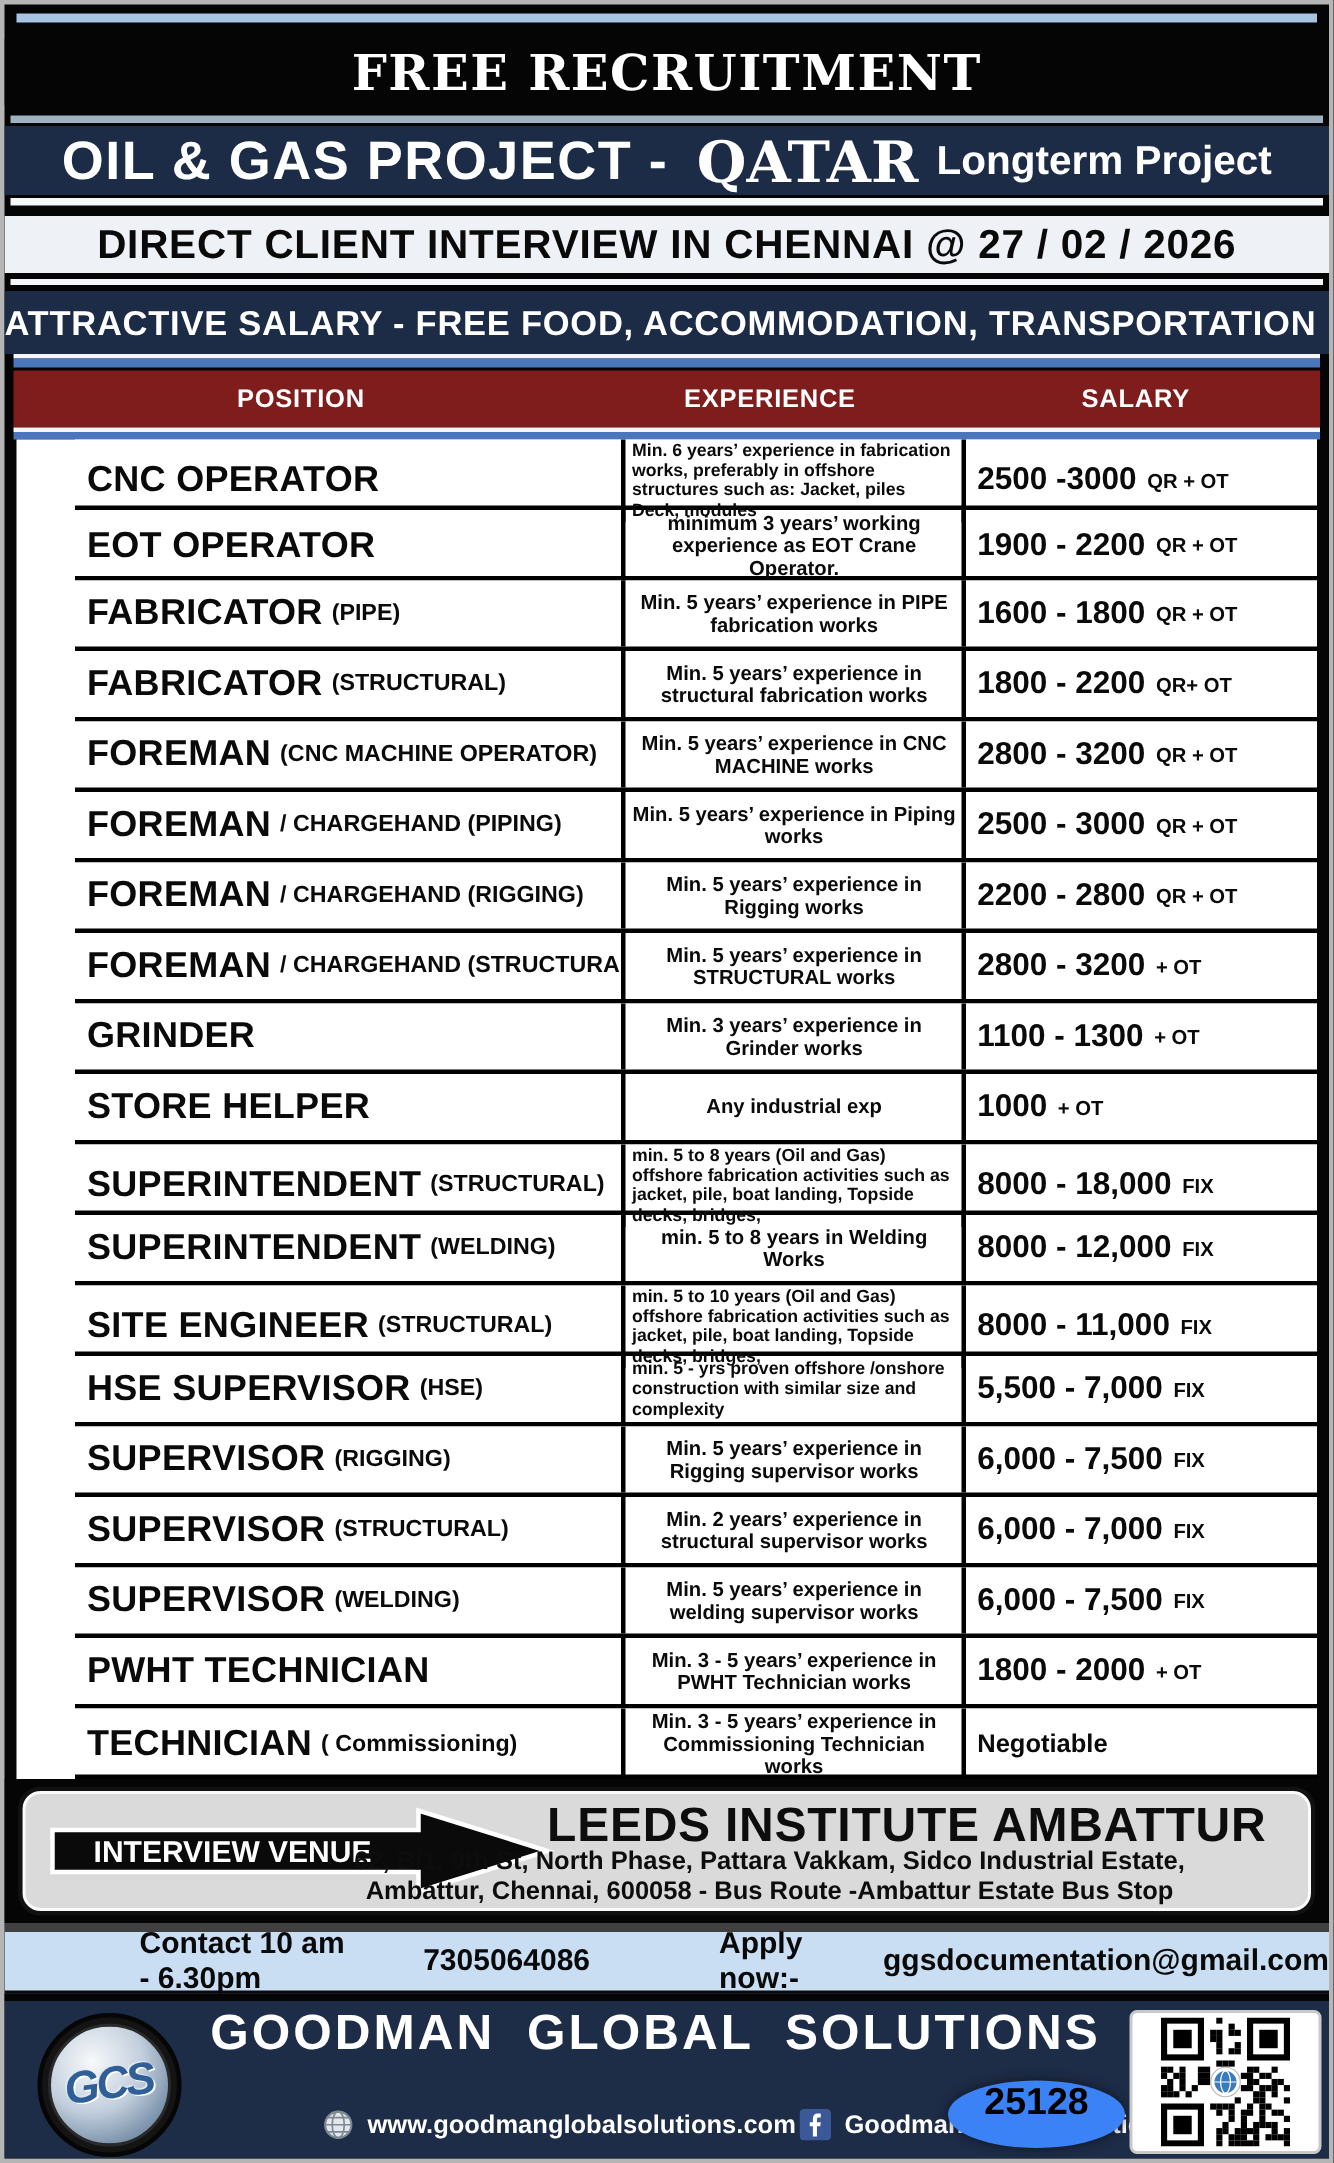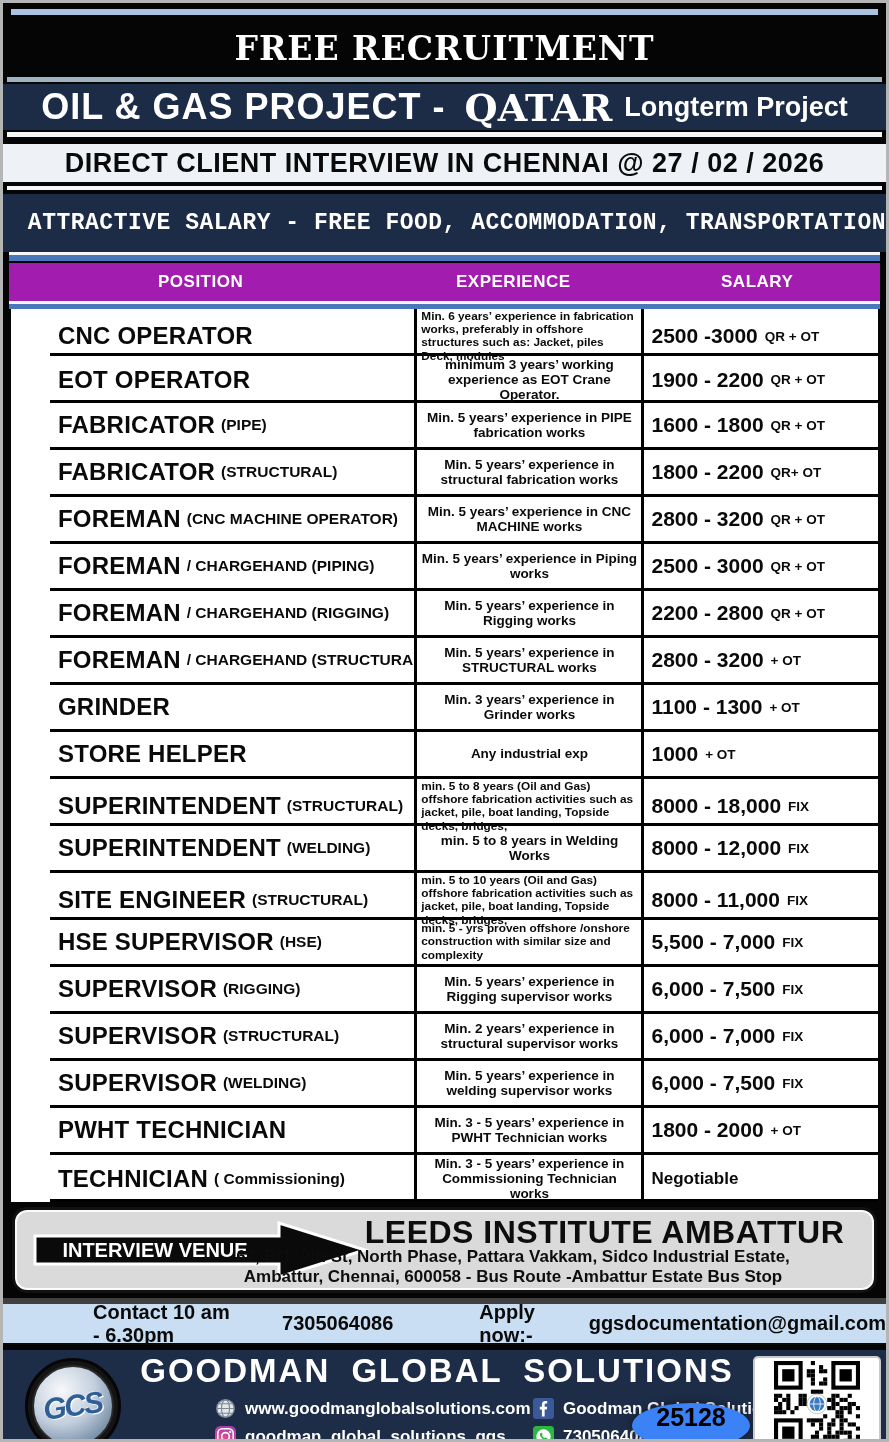--- a/index.html
+++ b/index.html
@@ -20,24 +20,24 @@
   .stripe-b6{height:6px;background:#4a77bb;margin:0 6px;}
   .stripe-b5{height:5px;background:#4a77bb;margin:0 6px;}
   .band-free{height:44px;display:flex;align-items:center;justify-content:center;background:#050505;}
   .band-free span{font-family:"DejaVu Serif",serif;font-weight:700;font-size:33px;color:#fff;letter-spacing:1px;}
   .band-project{height:46px;background:#1c2b46;display:flex;align-items:center;justify-content:center;gap:8px;}
   .band-project .p-main{color:#fff;font-weight:700;font-size:36px;letter-spacing:1px;white-space:pre;}
   .band-project .p-country{color:#fff;font-family:"DejaVu Serif",serif;font-weight:700;font-size:38px;}
   .band-project .p-sub{color:#fff;font-weight:700;font-size:27px;margin-left:4px;}
   .band-direct{height:38px;background:#eef2f7;display:flex;align-items:center;justify-content:center;}
   .band-direct span{font-weight:700;font-size:27px;color:#0a0a0a;letter-spacing:0.5px;}
-  .band-benefits{height:58px;background:#1c2b46;display:flex;align-items:center;justify-content:flex-end;font-family:Liberation Mono, monospace;}
+  .band-benefits{height:42px;background:#1c2b46;display:flex;align-items:center;justify-content:flex-start;}
   .band-benefits span{font-weight:700;font-size:23px;color:#fff;letter-spacing:0.5px;}
   
-  .thead{height:38px;background:#a21caf;display:grid;grid-template-columns:44% 27.8% 28.2%;align-items:center;margin:0 6px;}
+  .thead{height:38px;background:#7f1d1d;display:grid;grid-template-columns:44% 27.8% 28.2%;align-items:center;margin:0 6px;}
   .thead span{color:#fff;font-weight:700;font-size:17px;text-align:center;letter-spacing:0.5px;}
   .tbl{margin:0 8px;background:#fff;padding-left:39px;}
   .trow{height:47px;display:grid;grid-template-columns:44% 27.8% 28.2%;border-bottom:3px solid #000;background:#fff;}
   .c-pos{display:flex;align-items:center;gap:6px;padding-left:8px;white-space:nowrap;overflow:hidden;}
   .pos-t{font-weight:700;font-size:24px;letter-spacing:0.2px;}
   .pos-s{font-weight:700;font-size:15.5px;}
   .c-exp{border-left:3px solid #000;border-right:3px solid #000;display:flex;align-items:center;justify-content:center;
          text-align:center;font-weight:700;font-size:13.5px;line-height:1.12;padding:1px 4px;}
   .c-exp.small{font-size:11.8px;text-align:left;}
   .c-sal{display:flex;align-items:center;gap:7px;padding-left:7px;white-space:nowrap;}
@@ -66,21 +66,21 @@
         background:#141414;border:3px solid #060606;display:flex;align-items:center;justify-content:center;}
   .logo-globe{width:82px;height:82px;border-radius:50%;
         background:radial-gradient(circle at 35% 30%,#f7f9fb,#c3cfdd 45%,#7e95ad 75%,#55708c);
         display:flex;align-items:center;justify-content:center;border:2px solid #2a2a2a;}
   .logo-globe span{font-style:italic;font-weight:700;font-size:30px;color:#2f5f96;
         text-shadow:1px 1px 0 #fff,-1px -1px 0 #dfe8f2;transform:rotate(-8deg);letter-spacing:-2px;}
   .f-title{margin:2px 150px 0 135px;text-align:center;color:#fff;font-weight:700;font-size:33px;
            letter-spacing:2px;word-spacing:10px;white-space:nowrap;}
   .f-links{position:absolute;left:212px;top:48px;display:grid;grid-template-columns:308px auto;
            column-gap:10px;row-gap:7px;}
-  .flink{display:flex;align-items:center;gap:9px;color:#fff;font-weight:700;font-size:17px;white-space:nowrap;}
+  .flink{display:flex;align-items:center;gap:9px;color:#fff;font-weight:700;font-size:17px;white-space:nowrap;margin-top:24px;}
   .ficon{width:21px;height:21px;display:inline-flex;}
   .ficon svg{width:21px;height:21px;}
   .badge{position:absolute;right:136px;bottom:7px;width:118px;height:45px;background:#3b82f6;
          border-radius:50%;display:flex;align-items:flex-start;justify-content:center;
          box-shadow:0 0 8px rgba(0,0,0,0.55);}
   .badge span{font-weight:700;font-size:25px;color:#000;}
   .qr{position:absolute;right:5px;top:6px;width:128px;height:96px;background:#fff;border:2px solid #c9c9c9;
       border-radius:5px;padding:3px;display:flex;align-items:center;justify-content:center;}
   .qr svg{width:100%;height:100%;}
 </style>

